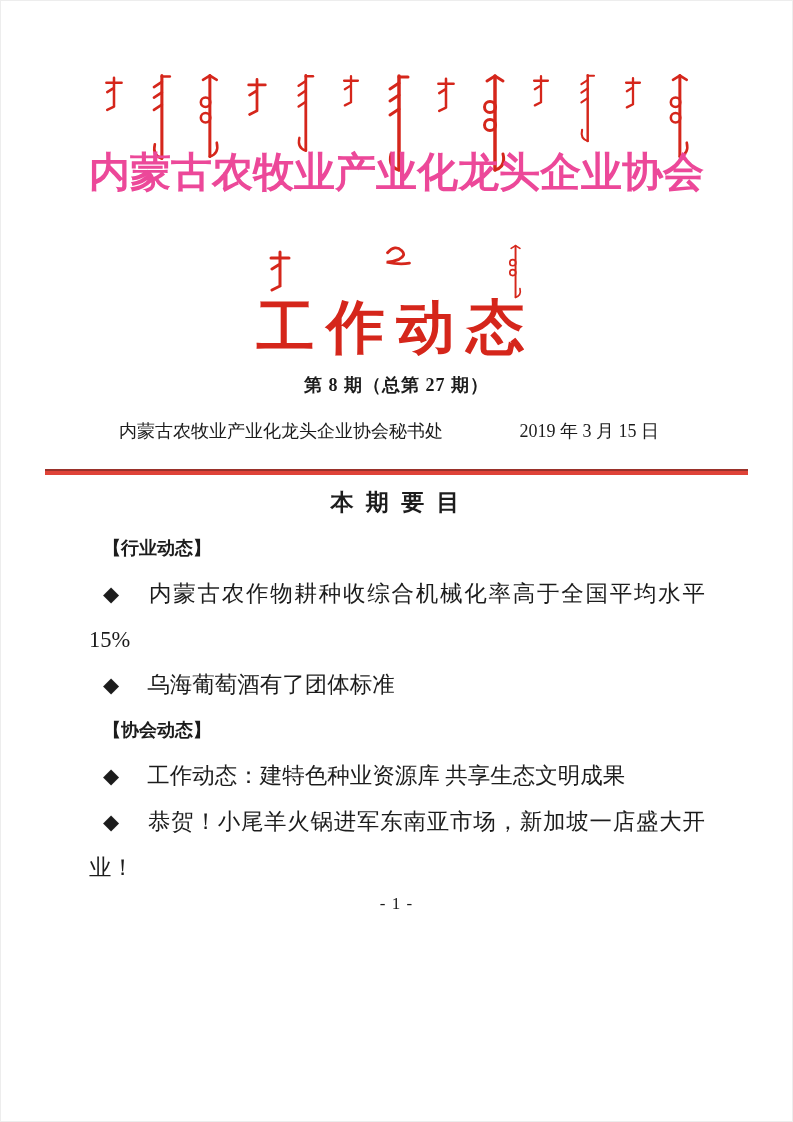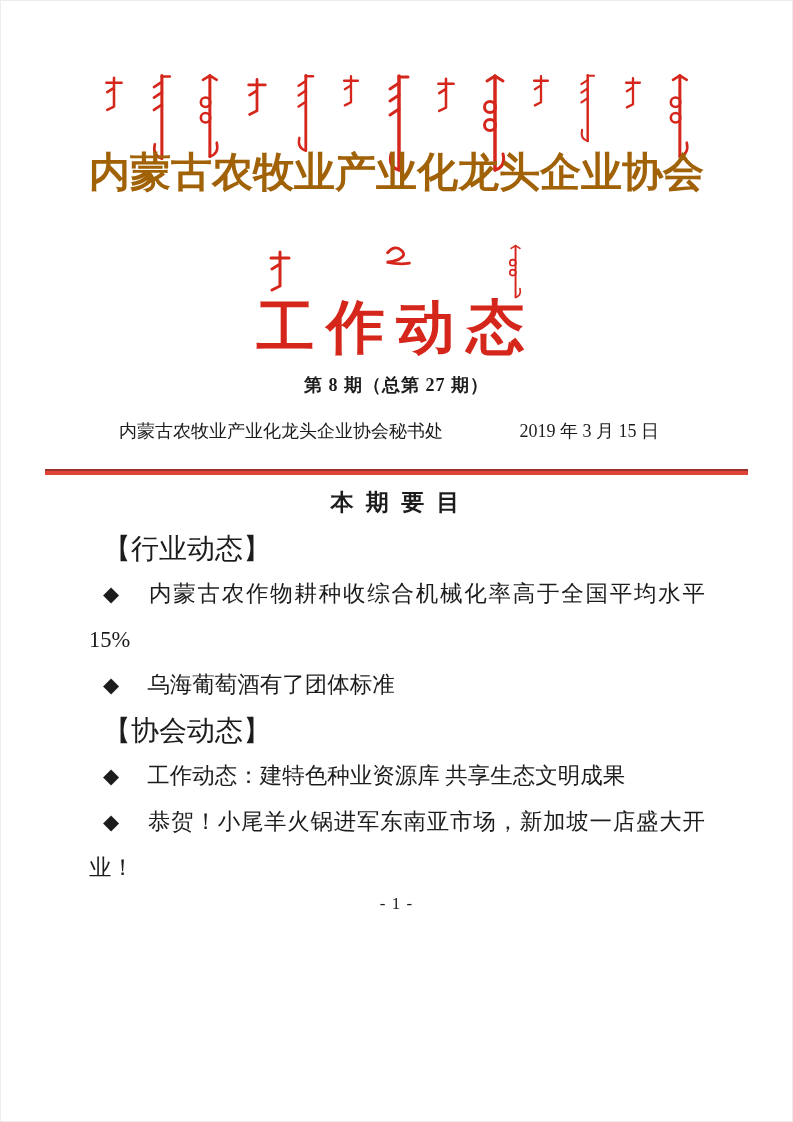--- a/index.html
+++ b/index.html
@@ -19,21 +19,21 @@
   
   .mg-row { display:flex; justify-content:center; align-items:flex-start; color:#d5261b; }
   .mg-row-top { margin-top:72px; height:70px; gap:24px; }
   .mg-row-mid { margin-top:48px; height:45px; gap:86px; }
   .mg { display:block; overflow:visible; }
 
   
   .org-title {
     margin:6px 0 0; text-align:center;
     font-size:41px; font-weight:bold; line-height:1.15;
-    color:#a16207; letter-spacing:0;
+    color:#ec4899; letter-spacing:0;
   }
   .bulletin-title {
     margin:10px 0 0; text-align:center;
     font-size:58px; font-weight:bold; line-height:1.0;
     color:#d5261b; letter-spacing:12px;
   }
   .issue-line {
     margin-top:16px; text-align:center;
     font-size:18px; font-weight:bold; letter-spacing:1px;
   }
@@ -50,21 +50,21 @@
   
   .toc-heading {
     margin:12px 0 0; text-align:center;
     font-family:"Liberation Sans","DejaVu Sans",sans-serif;
     font-size:23px; font-weight:bold; letter-spacing:3px;
   }
   .toc { margin-top:8px; }
   .sec-title {
     margin:0; padding-left:14px;
     font-family:"Liberation Sans","DejaVu Sans",sans-serif;
-    font-size:28px; font-weight:normal; line-height:45px;
+    font-size:18px; font-weight:bold; line-height:45px;
   }
   .item {
     margin:0; font-size:22.5px; line-height:45px;
     text-indent:14px; text-align:justify; text-justify:inter-ideograph;
   }
   .item .bullet { margin-right:28px; font-size:21px; }
 
   .page-num {
     margin-top:4px; text-align:center;
     font-size:17px; letter-spacing:1px;

